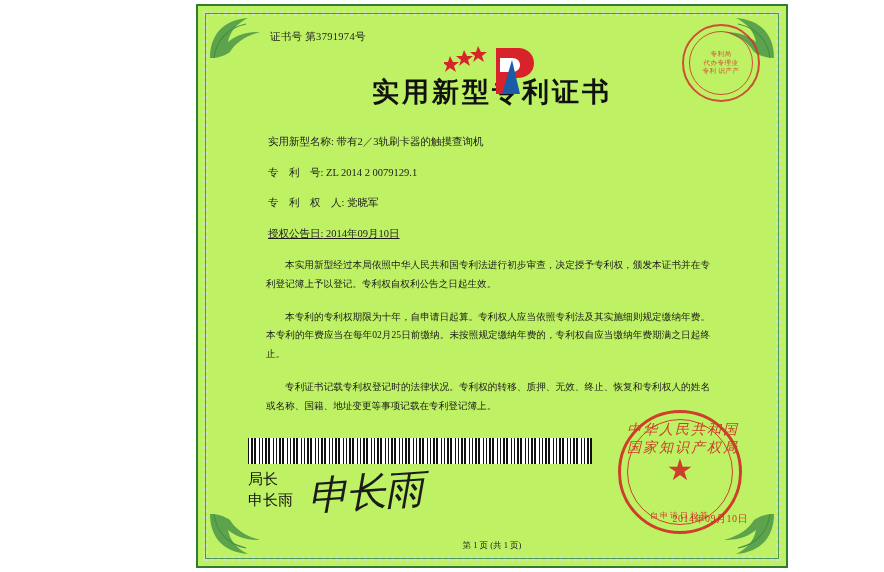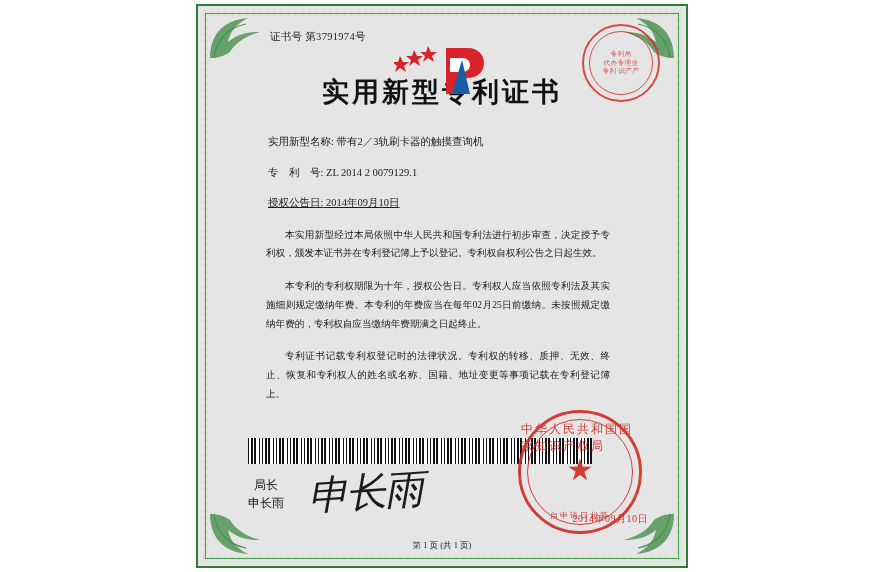--- a/index.html
+++ b/index.html
@@ -1,21 +1,21 @@
 <!DOCTYPE html>
 <html><head>
 <meta charset="utf-8">
 <style>
   html,body{margin:0;padding:0;background:#ffffff;}
   body{width:884px;height:572px;font-family:"Liberation Serif",serif;}
 
   
   #page{position:relative;width:884px;height:572px;background:#ffffff;overflow:hidden;}
 
-  #cert{position:absolute;left:196px;top:4px;width:492px;height:564px;background:#e5e5e5;
+  #cert{position:absolute;left:196px;top:4px;width:592px;height:564px;background:#bef264;
         box-shadow:0 0 0 0 transparent;}
 
   
   #border-outer{position:absolute;left:0;top:0;right:0;bottom:0;
         border:2px solid #2e7d32;}
   #border-inner{position:absolute;left:9px;top:9px;right:9px;bottom:9px;
         border:1px solid #4c9a51;}
   #guilloche{position:absolute;left:3px;top:3px;right:3px;bottom:3px;
         border:4px solid transparent;
         background:
@@ -56,29 +56,29 @@
 
   .para{margin:14px 34px 0 26px;font-size:9.6px;line-height:1.95;text-align:justify;color:#1a1a1a;text-indent:19px;}
 
   
   #barcode{position:absolute;left:52px;bottom:104px;width:344px;height:26px;
      background:repeating-linear-gradient(90deg,
         #111 0 1px, #fff 1px 3px, #111 3px 5px, #fff 5px 6px,
         #111 6px 8px, #fff 8px 11px, #111 11px 12px, #fff 12px 14px);}
 
   
-  #sig-block{position:absolute;left:52px;bottom:56px;font-size:12px;color:#111;line-height:1.45;text-align:center;}
+  #sig-block{position:absolute;left:52px;bottom:56px;font-size:15px;color:#111;line-height:1.45;}
   #sig-hand{position:absolute;left:112px;bottom:48px;font-family:"Liberation Serif",serif;
         font-size:40px;color:#1b1b1b;font-style:italic;letter-spacing:-2px;transform:rotate(-4deg);}
 
   
   #seal-main{position:absolute;right:46px;bottom:34px;width:118px;height:118px;border:3px solid #cf2b25;
         border-radius:50%;color:#cf2b25;opacity:.9;}
   #seal-main .ring{position:absolute;left:6px;top:6px;right:6px;bottom:6px;border:1px solid #cf2b25;border-radius:50%;}
-  #seal-main .arc-top{position:absolute;left:0;top:8px;width:100%;text-align:left;font-size:12px;letter-spacing:2px;}
+  #seal-main .arc-top{position:absolute;left:0;top:8px;width:100%;text-align:right;font-size:14px;letter-spacing:2px;font-style:italic;}
   #seal-main .arc-bottom{position:absolute;left:0;bottom:10px;width:100%;text-align:center;font-size:8px;letter-spacing:2px;}
   #seal-main .star{position:absolute;left:50%;top:50%;transform:translate(-50%,-56%);font-size:30px;line-height:1;}
   #seal-date{position:absolute;right:40px;bottom:42px;color:#cf2b25;font-size:10px;letter-spacing:.5px;opacity:.95;}
 
   #pagefoot{position:absolute;left:0;right:0;bottom:16px;text-align:center;font-size:8.5px;color:#222;margin-top:20px;}
 </style>
 </head>
 <body>
 
 <div id="page">
@@ -132,28 +132,32 @@
 
       <div class="fields">
         <div class="field">
           <span class="lbl">实用新型名称:</span>
           <span class="val">带有2／3轨刷卡器的触摸查询机</span>
         </div>
         <div class="field">
           <span class="lbl">专　利　号:</span>
           <span class="val">ZL 2014 2 0079129.1</span>
         </div>
+        <div class="field">
+          <span class="lbl">专　利　权　人:</span>
+          <span class="val">党晓军</span>
+        </div>
         <div class="field tight">
           <span class="lbl">授权公告日:</span>
           <span class="val">2014年09月10日</span>
         </div>
       </div>
 
       <p class="para">本实用新型经过本局依照中华人民共和国专利法进行初步审查，决定授予专利权，颁发本证书并在专利登记簿上予以登记。专利权自权利公告之日起生效。</p>
-      <p class="para">本专利的专利权期限为十年，授权公告日。专利权人应当依照专利法及其实施细则规定缴纳年费。本专利的年费应当在每年02月25日前缴纳。未按照规定缴纳年费的，专利权自应当缴纳年费期满之日起终止。</p>
+      <p class="para">本专利的专利权期限为十年，自申请日起算。专利权人应当依照专利法及其实施细则规定缴纳年费。本专利的年费应当在每年02月25日前缴纳。未按照规定缴纳年费的，专利权自应当缴纳年费期满之日起终止。</p>
       <p class="para">专利证书记载专利权登记时的法律状况。专利权的转移、质押、无效、终止、恢复和专利权人的姓名或名称、国籍、地址变更等事项记载在专利登记簿上。</p>
 
       <div id="barcode"></div>
 
       <div id="sig-block">
         <div>局长</div>
         <div>申长雨</div>
       </div>
       <div id="sig-hand">申长雨</div>
 

